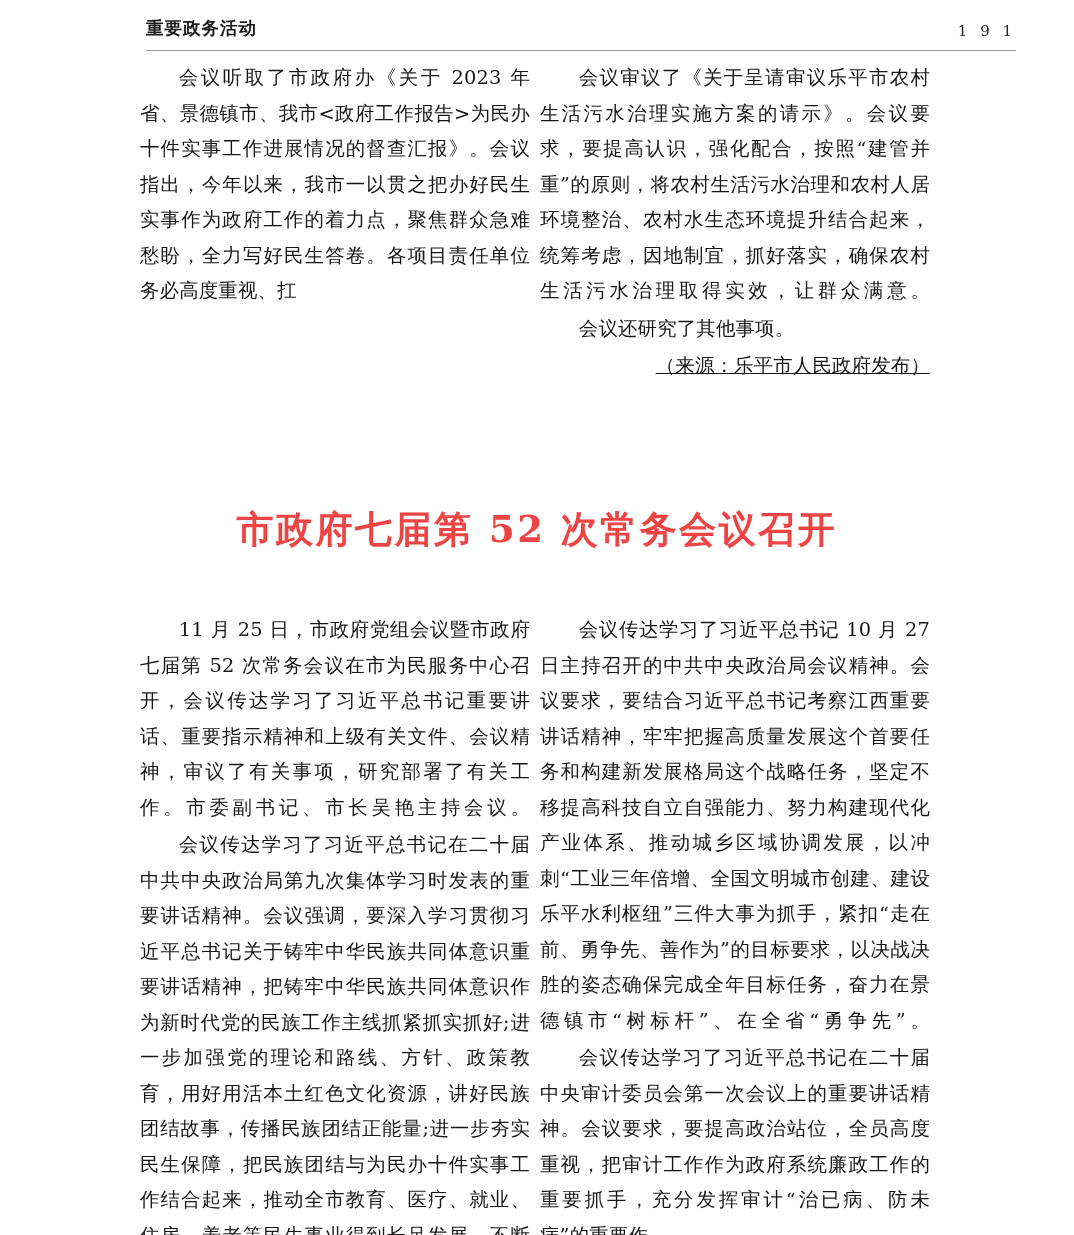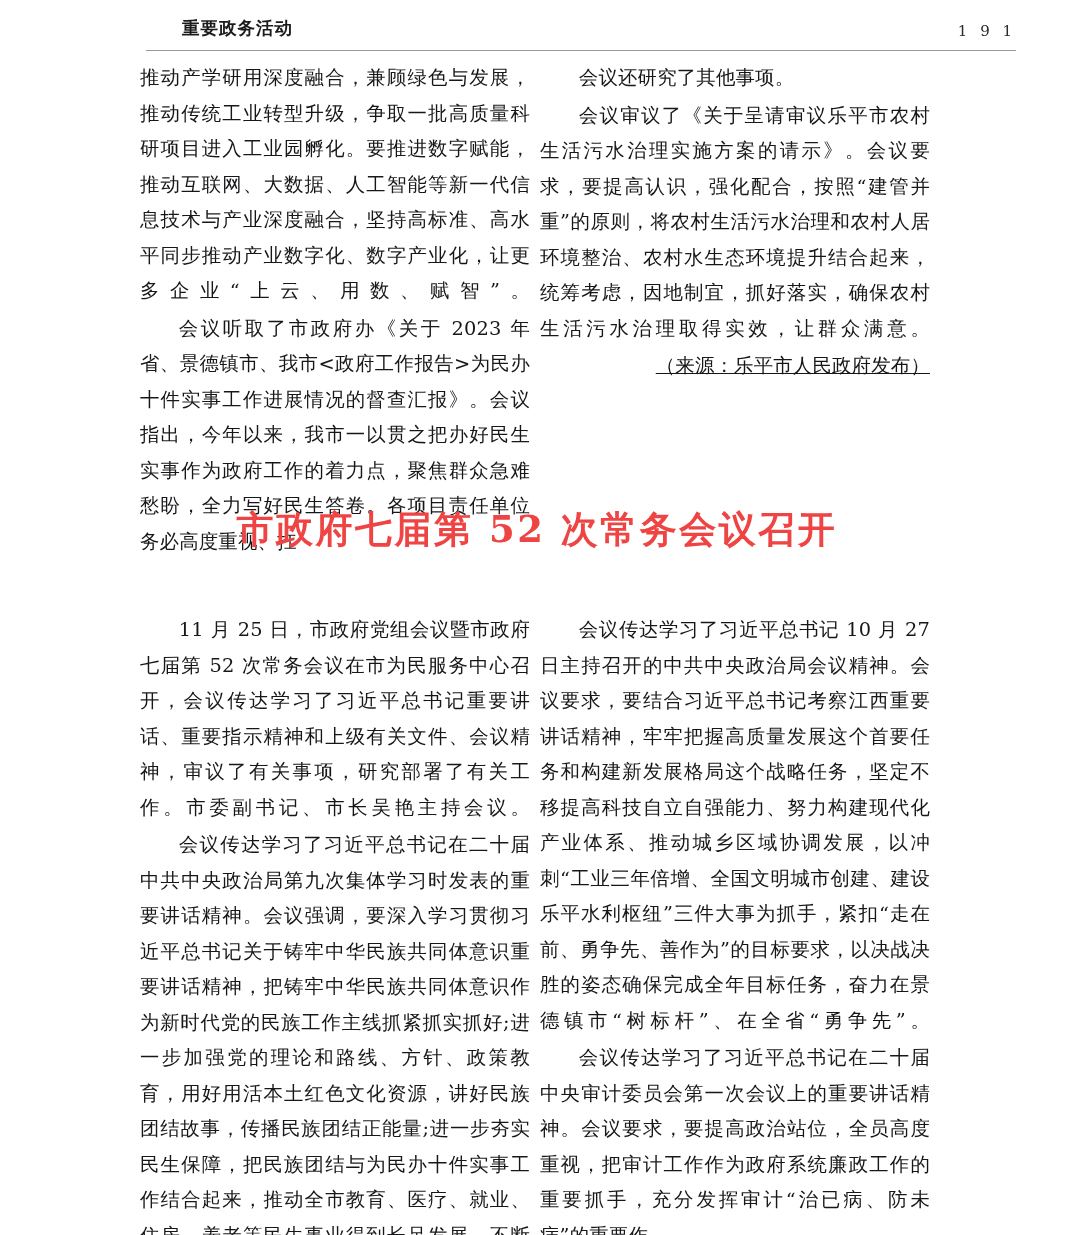--- a/index.html
+++ b/index.html
@@ -33,21 +33,20 @@
   }
   .header-left {
     position: absolute;
     left: 146px;
     top: 6px;
     font-size: 17.5px;
     font-weight: 700;
     letter-spacing: 1px;
     font-family: "DejaVu Sans", "Liberation Sans", sans-serif;
     color: #1b1b1d;
-    margin-left: 36px;
   }
   .header-right {
     position: absolute;
     right: 58px;
     top: 12px;
     font-size: 15px;
     letter-spacing: 4px;
     font-family: "DejaVu Serif", "Liberation Serif", serif;
     color: #2a2a2d;
     text-align: right;
@@ -114,27 +113,26 @@
 
 <div class="page">
 
   <div class="header">
     <div class="header-left">重要政务活动</div>
     <div class="header-right">1 9 1</div>
     <div class="header-rule"></div>
   </div>
 
   <div class="col left" id="top-left">
-    <p>推动产学研用深度融合，兼顾绿色与发展，推动传统工业转型升级，争取一批高质量科研项目进入工业园孵化。要推进数字赋能，推动互联网、大数据、人工智能等新一代信息技术与产业深度融合，坚持高标准、高水平同步推动产业数字化、数字产业化，让更多企业“上云、用数、赋智”。</p>
     <p class="indent last">会议听取了市政府办《关于 2023 年省、景德镇市、我市&lt;政府工作报告&gt;为民办十件实事工作进展情况的督查汇报》。会议指出，今年以来，我市一以贯之把办好民生实事作为政府工作的着力点，聚焦群众急难愁盼，全力写好民生答卷。各项目责任单位务必高度重视、扛</p>
   </div>
 
   <div class="col right" id="top-right">
+    <p class="indent">会议审议了《关于呈请审议乐平市农村生活污水治理实施方案的请示》。会议要求，要提高认识，强化配合，按照“建管并重”的原则，将农村生活污水治理和农村人居环境整治、农村水生态环境提升结合起来，统筹考虑，因地制宜，抓好落实，确保农村生活污水治理取得实效，让群众满意。</p>
     <p class="indent last">会议还研究了其他事项。</p>
-    <p class="indent">会议审议了《关于呈请审议乐平市农村生活污水治理实施方案的请示》。会议要求，要提高认识，强化配合，按照“建管并重”的原则，将农村生活污水治理和农村人居环境整治、农村水生态环境提升结合起来，统筹考虑，因地制宜，抓好落实，确保农村生活污水治理取得实效，让群众满意。</p>
     <p class="src right-al">（来源：乐平市人民政府发布）</p>
   </div>
 
   <div class="headline">市政府七届第 52 次常务会议召开</div>
 
   <div class="col left" id="body-left">
     <p class="indent">11 月 25 日，市政府党组会议暨市政府七届第 52 次常务会议在市为民服务中心召开，会议传达学习了习近平总书记重要讲话、重要指示精神和上级有关文件、会议精神，审议了有关事项，研究部署了有关工作。市委副书记、市长吴艳主持会议。</p>
     <p class="indent last">会议传达学习了习近平总书记在二十届中共中央政治局第九次集体学习时发表的重要讲话精神。会议强调，要深入学习贯彻习近平总书记关于铸牢中华民族共同体意识重要讲话精神，把铸牢中华民族共同体意识作为新时代党的民族工作主线抓紧抓实抓好;进一步加强党的理论和路线、方针、政策教育，用好用活本土红色文化资源，讲好民族团结故事，传播民族团结正能量;进一步夯实民生保障，把民族团结与为民办十件实事工作结合起来，推动全市教育、医疗、就业、住房、养老等民生事业得到长足发展，不断增进民生福祉。</p>
   </div>
 

